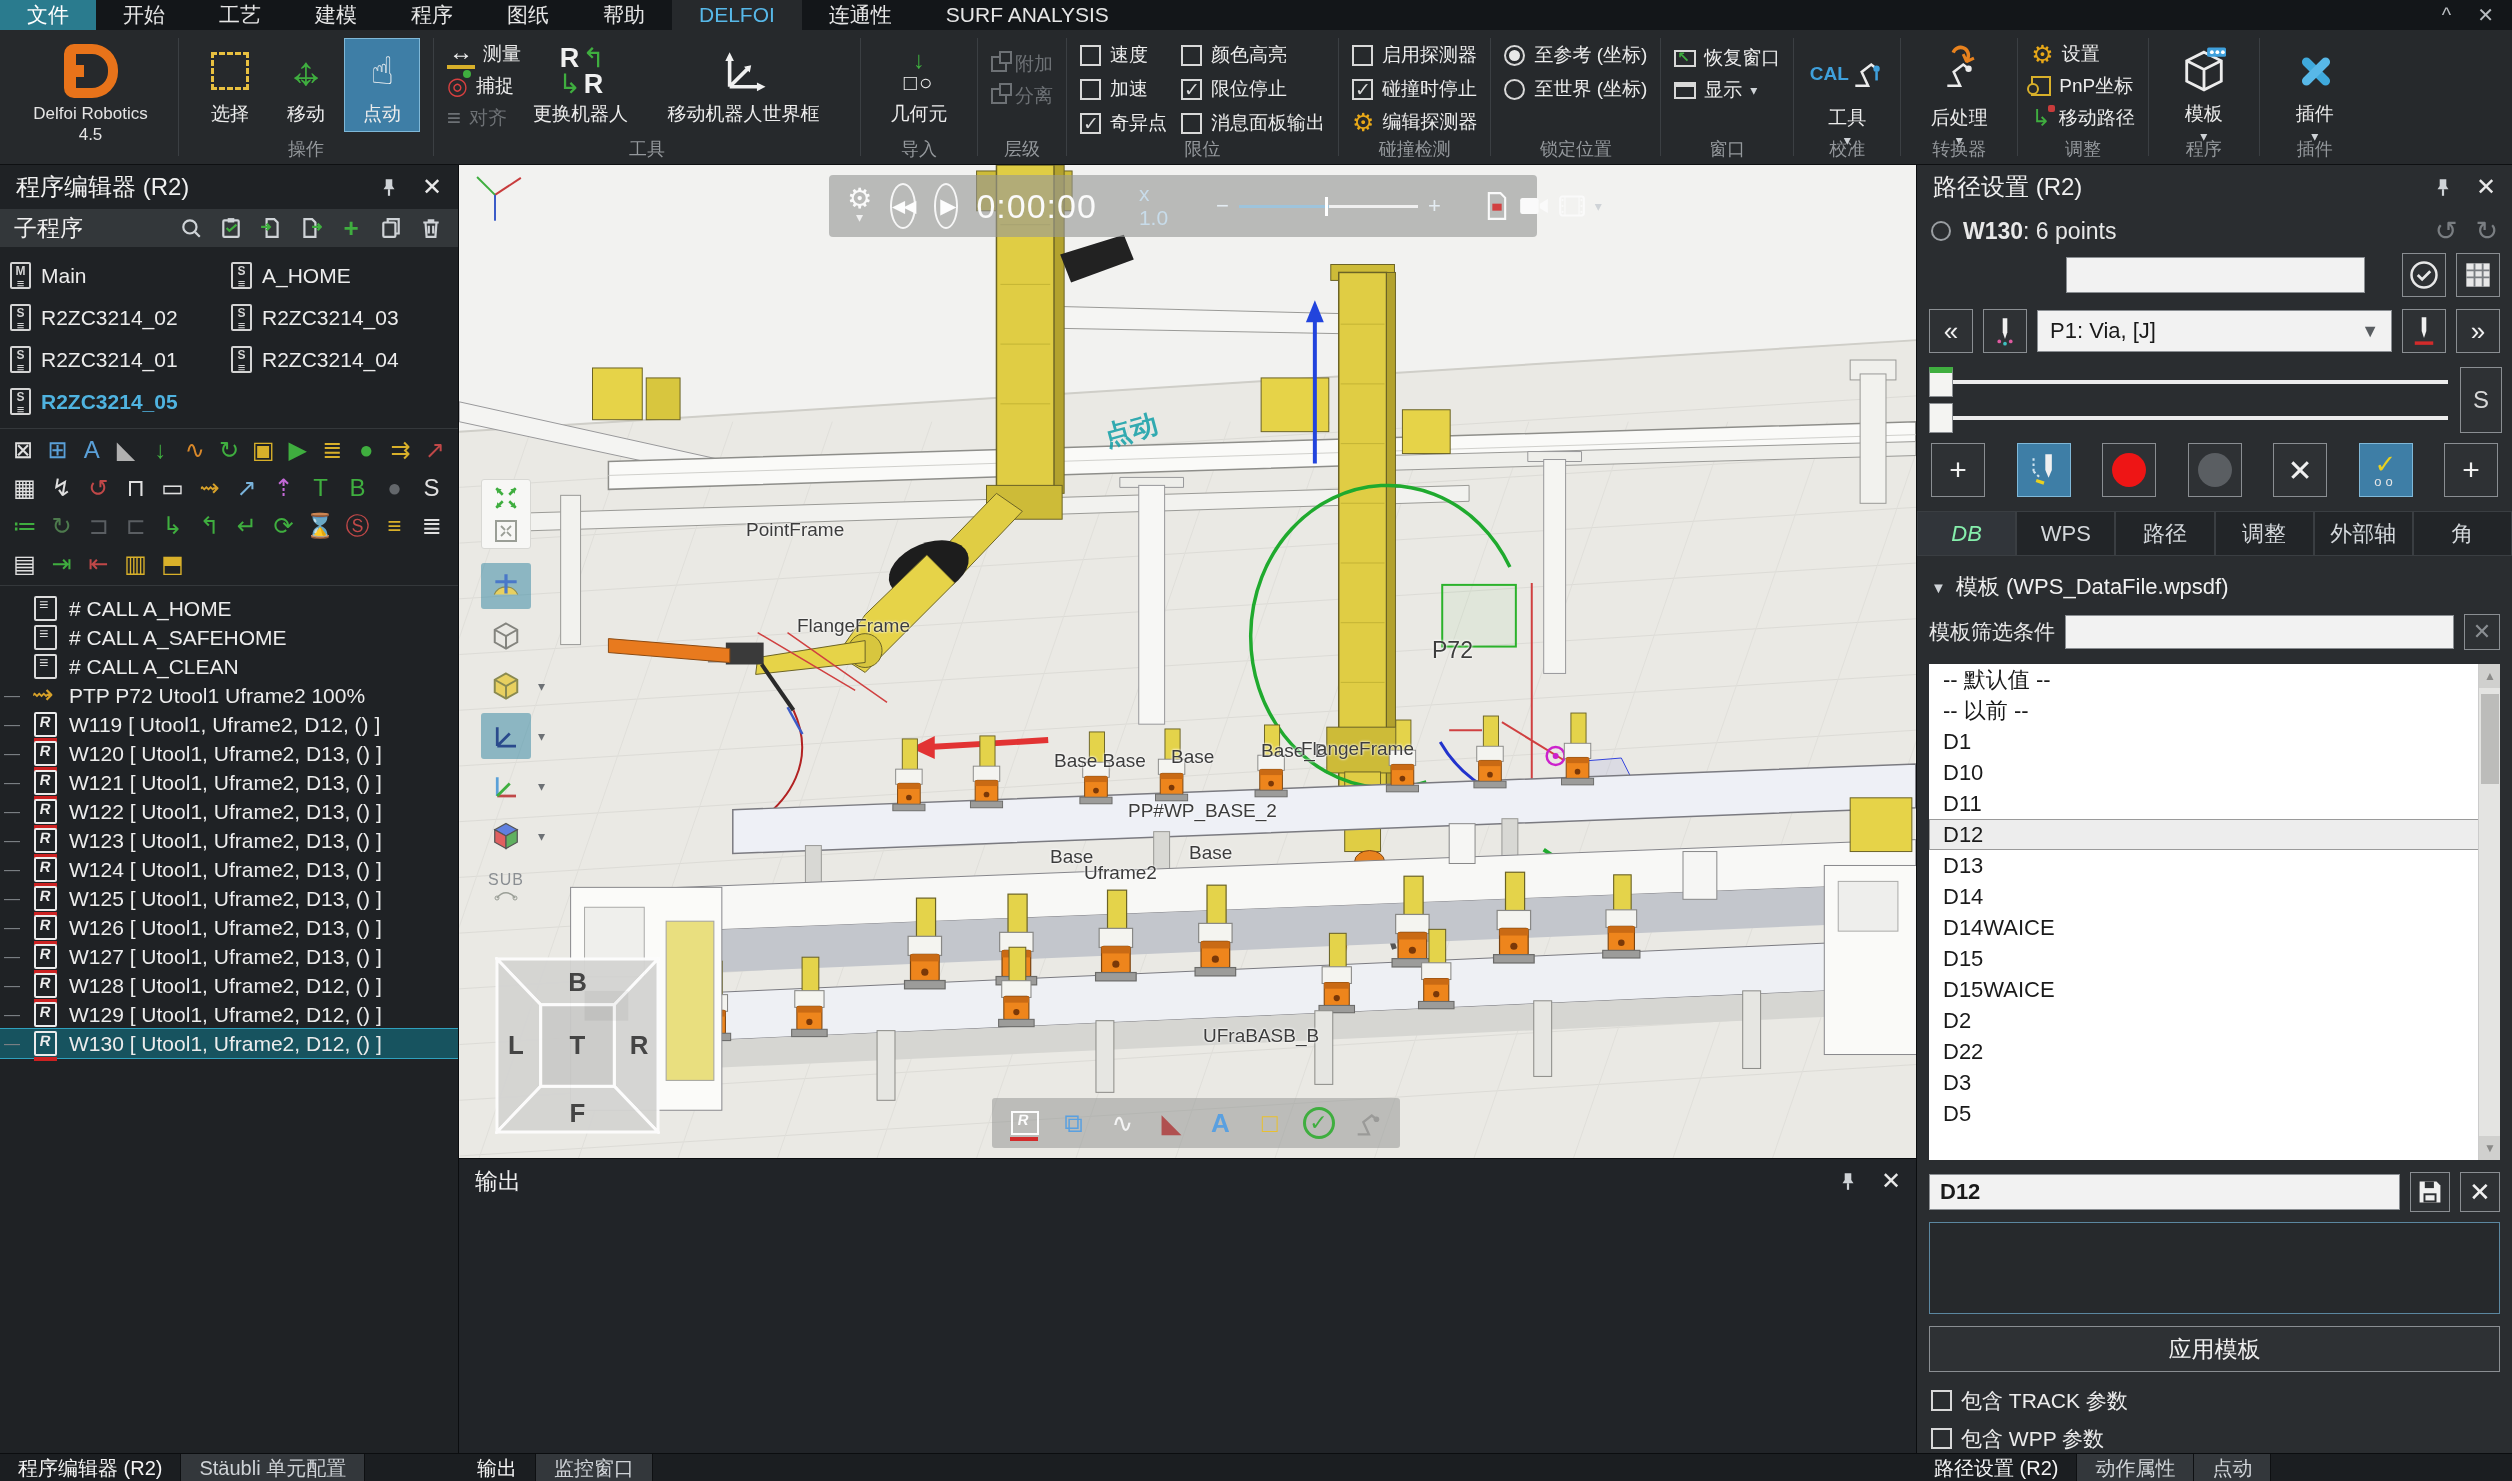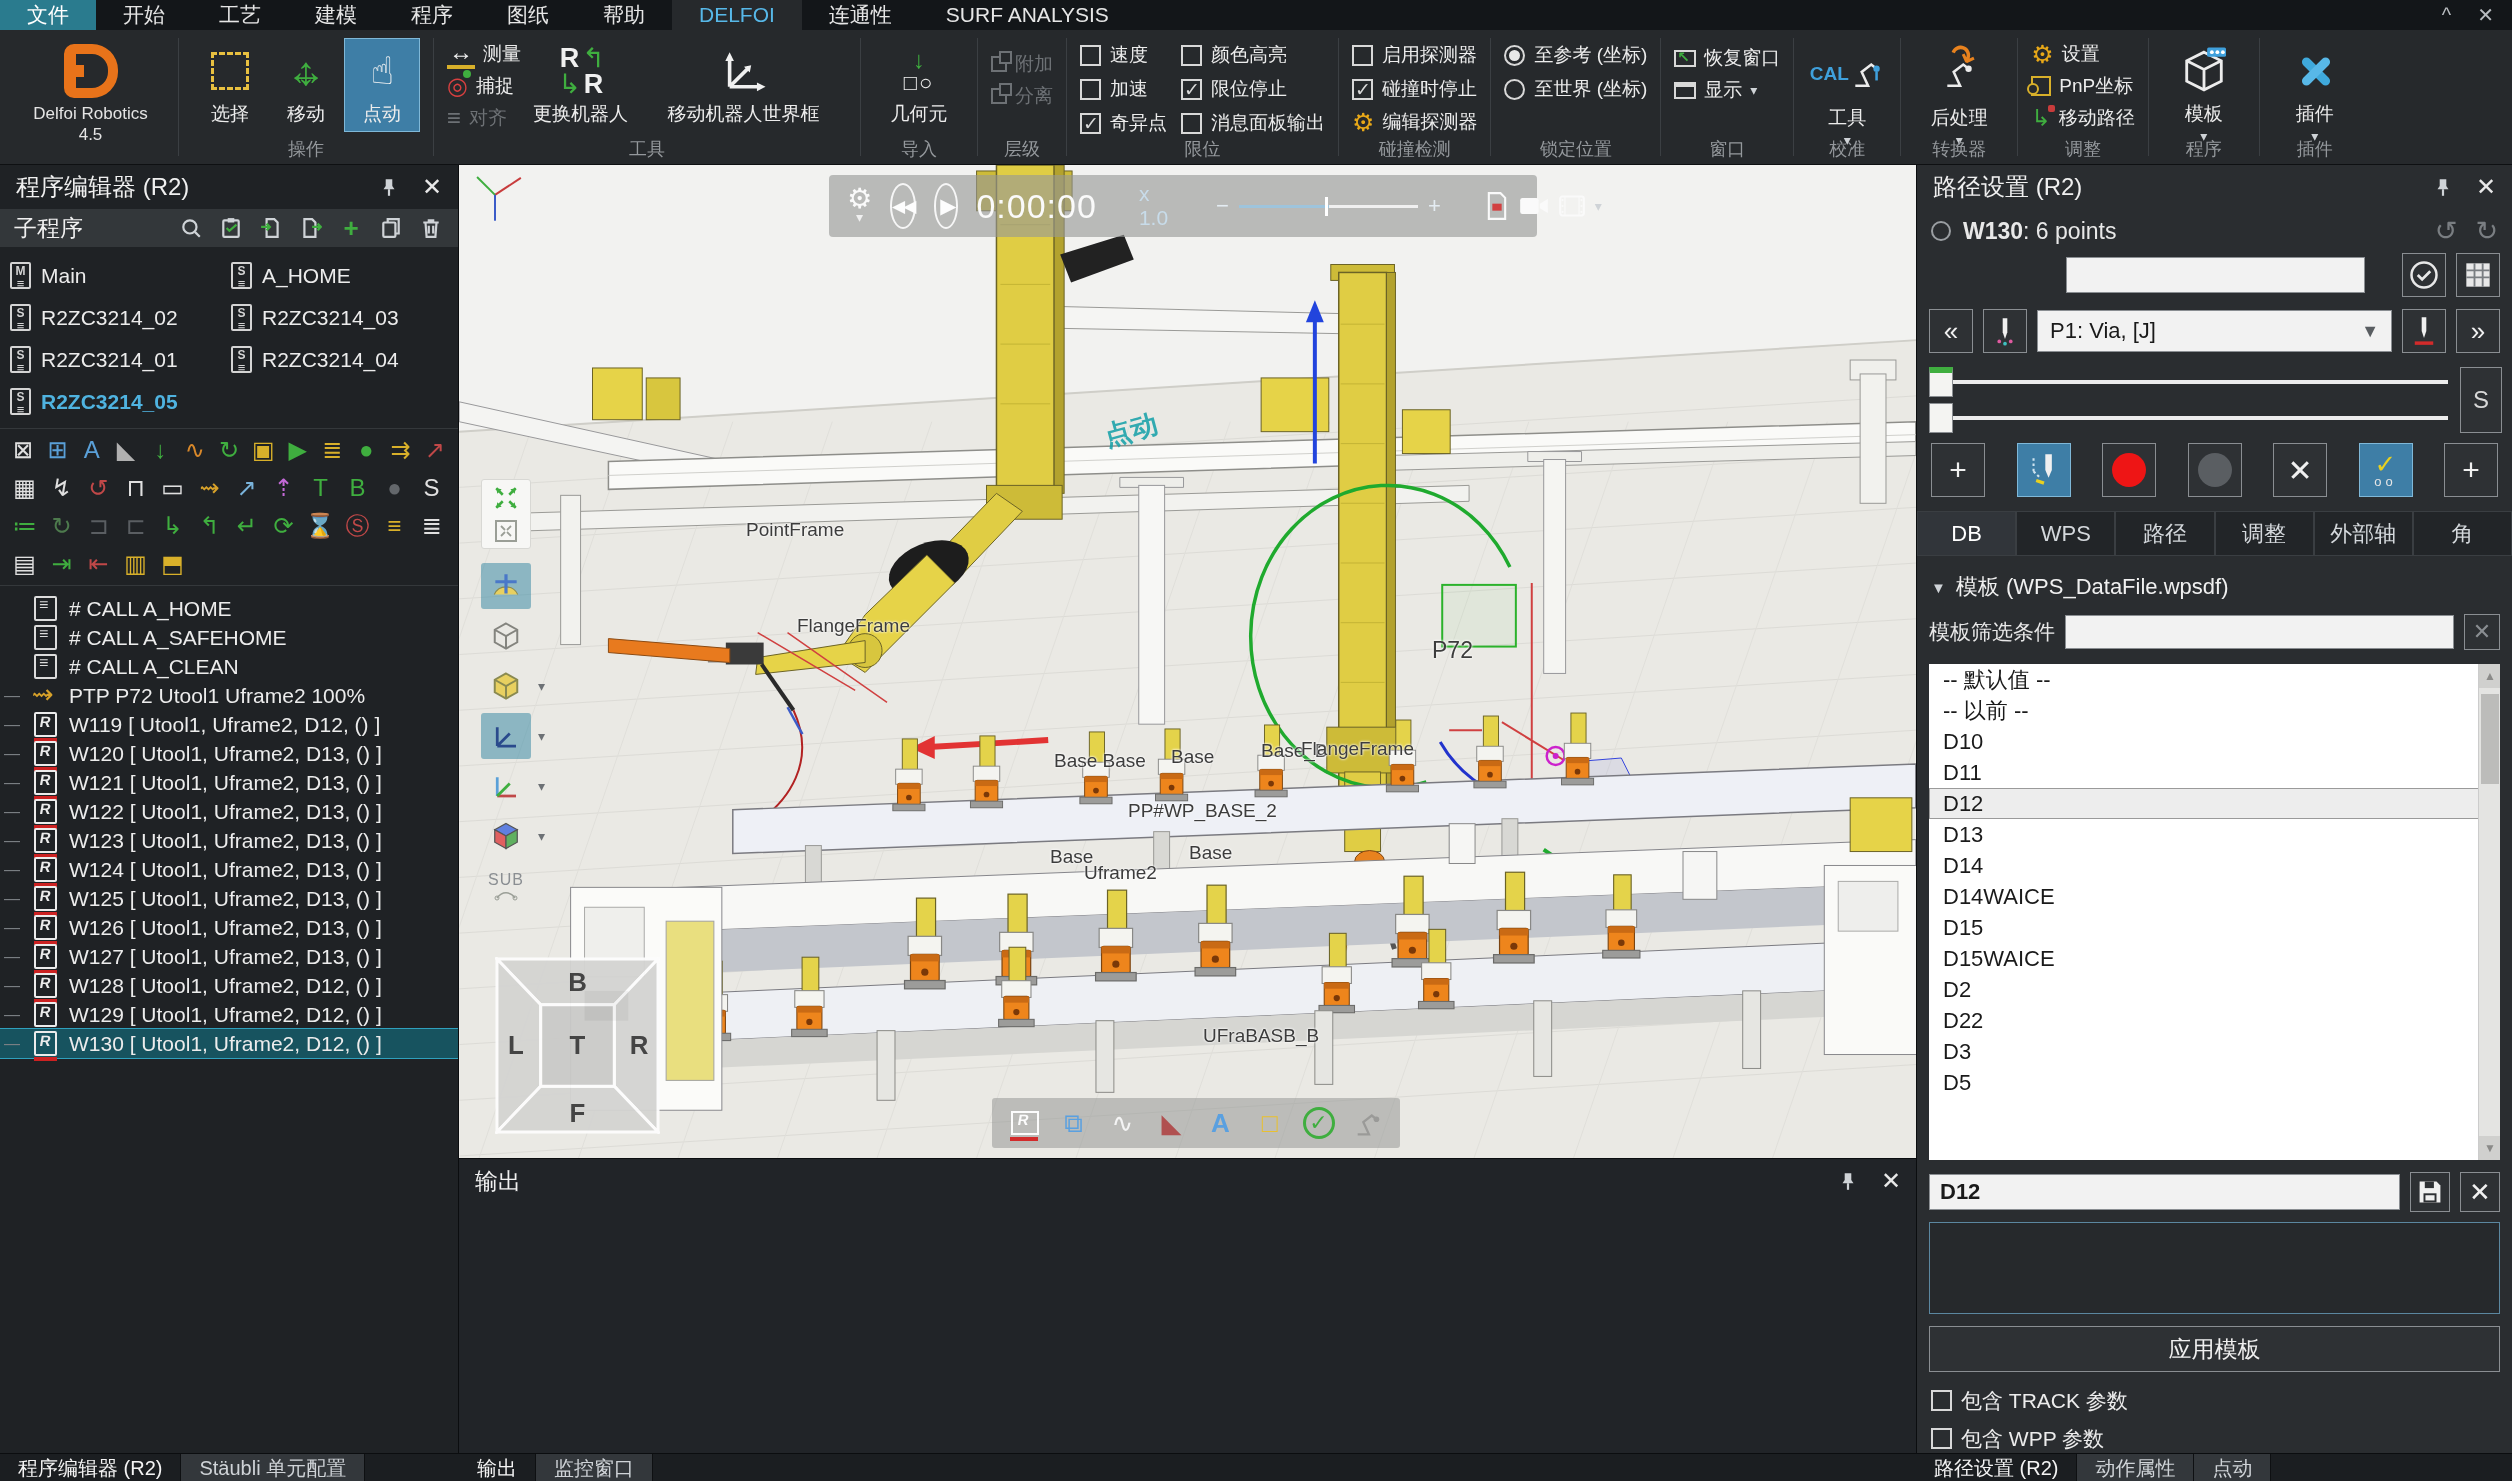--- a/index.html
+++ b/index.html
@@ -157,21 +157,21 @@
   .slider.green .hdl { border-top:6px solid #3fae3f; }
   #rp-actions { display:flex; justify-content:space-between; padding:10px 14px 8px; }
   .abtn { width:54px; height:54px; border:1px solid #8a8e92; background:#2e3134; display:flex; flex-direction:column; align-items:center; justify-content:center; font-size:30px; color:#f0f0f0; }
   .abtn.teal { background:#3e7ea6; border-color:#7fb8d8; }
   .abtn .rec { width:34px; height:34px; border-radius:50%; background:#ee1515; }
   .abtn .rec.off { background:#5a5e62; }
   .abtn .yck { color:#e8d020; font-size:26px; font-weight:700; line-height:.9; }
   .abtn .ydots { color:#e5e5e5; font-size:13px; letter-spacing:4px; line-height:.8; }
   #rp-tabs { display:flex; margin-top:6px; border-bottom:1px solid #3a3e42; }
   .rtab { flex:1; height:44px; display:flex; align-items:center; justify-content:center; font-size:22px; color:#d4d8dc; background:#222528; border:1px solid #3a3e42; border-bottom:none; }
-  .rtab.selected { background:#31353a; color:#ffffff; }
+  .rtab.selected { background:#31353a; color:#86efac;font-style:italic; }
   #rp-section { display:flex; align-items:center; gap:10px; padding:16px 14px 6px; font-size:22px; color:#f0f0f0; }
   #rp-section .tri { font-size:15px; color:#cfd3d7; }
   #rp-filter { display:flex; align-items:center; padding:6px 12px; gap:10px; font-size:21px; }
   #rp-filter .wfield { flex:1; height:34px; }
   #rp-filter .sqbtn { width:36px; height:36px; color:#8a8e92; font-size:22px; }
   #tpl-list { position:relative; margin:8px 12px 0; height:496px; background:#ffffff; overflow:hidden; }
   .tpl-item { height:31px; display:flex; align-items:center; padding-left:14px; font-size:22px; color:#1a1a1a; }
   .tpl-item.selected { background:#ededed; outline:1px solid #9a9a9a; outline-offset:-1px; }
   #tpl-scroll { position:absolute; right:0; top:0; width:22px; height:100%; background:#e4e4e2; border-left:1px solid #cccccc; }
   #tpl-scroll .sb { position:absolute; left:0; width:22px; height:24px; background:#d0d0ce; color:#8a8a88; font-size:12px; display:flex; align-items:center; justify-content:center; }
@@ -1115,20 +1115,21 @@
     </div>
     <div id="rp-filter">
       <span>模板筛选条件</span>
       <input class="wfield" style="">
       <span class="sqbtn">✕</span>
     </div>
     <div id="tpl-list">
       <div>
         <div class="tpl-item">-- 默认值 --</div>
           <div class="tpl-item">-- 以前 --</div>
+          <div class="tpl-item">D1</div>
           <div class="tpl-item">D10</div>
           <div class="tpl-item">D11</div>
           <div class="tpl-item selected">D12</div>
           <div class="tpl-item">D13</div>
           <div class="tpl-item">D14</div>
           <div class="tpl-item">D14WAICE</div>
           <div class="tpl-item">D15</div>
           <div class="tpl-item">D15WAICE</div>
           <div class="tpl-item">D2</div>
           <div class="tpl-item">D22</div>

